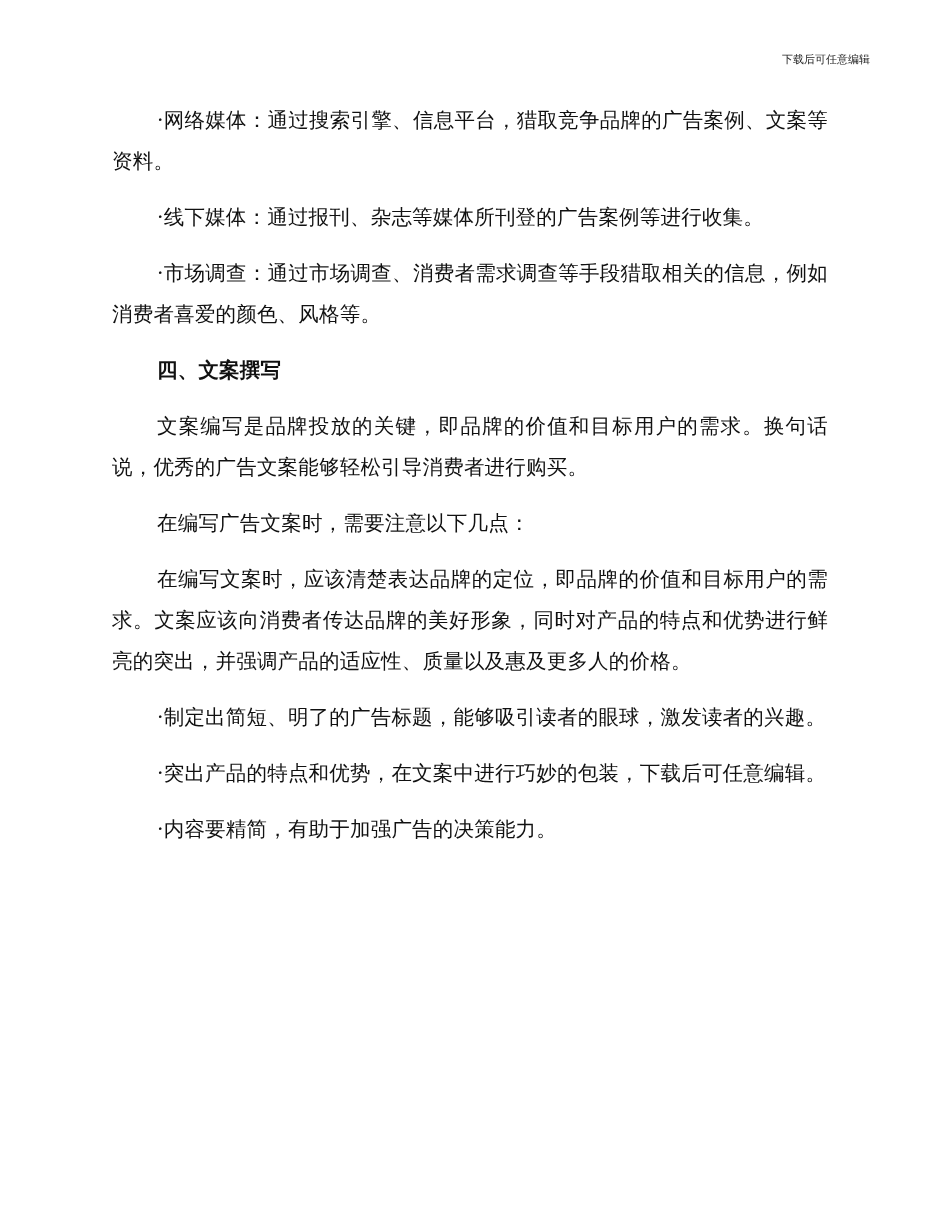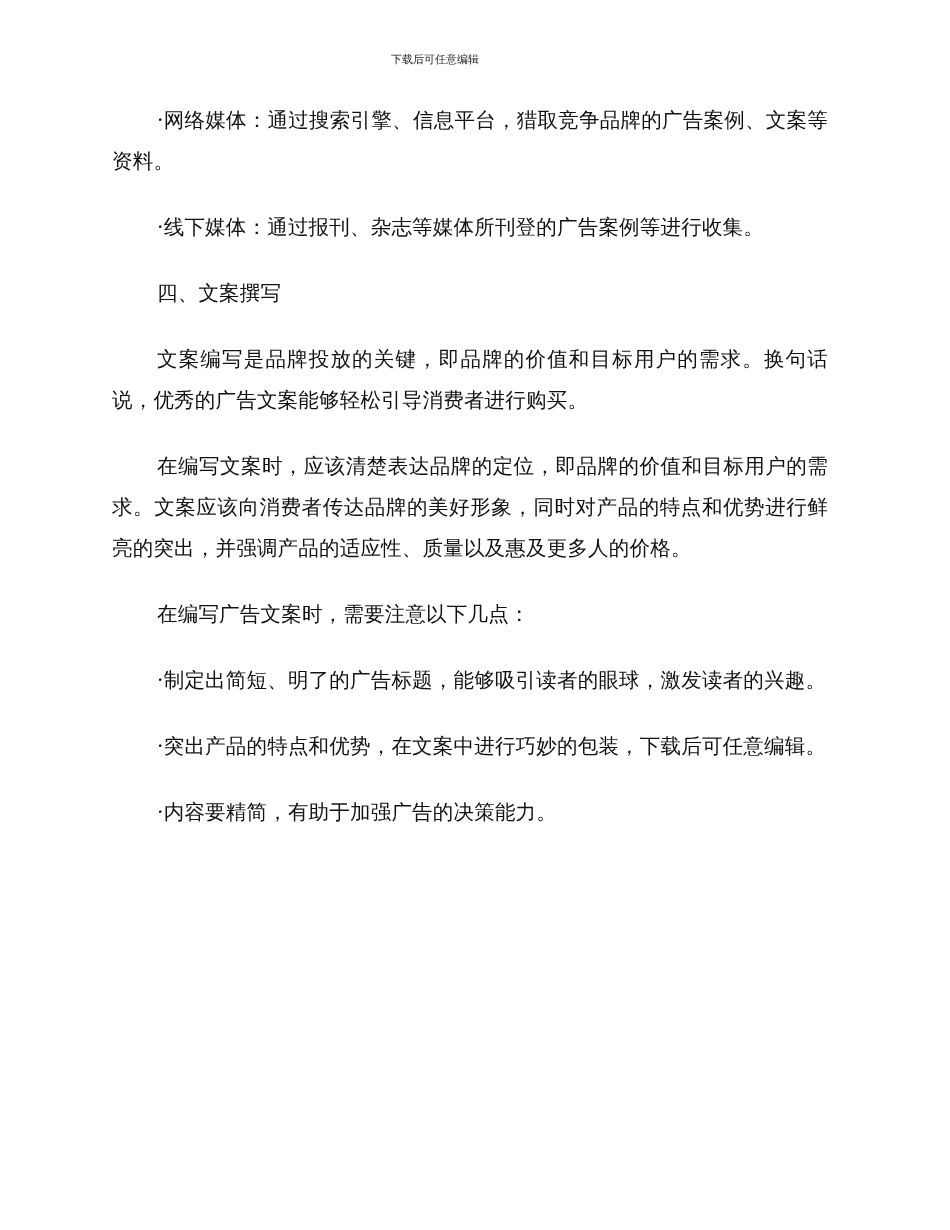--- a/index.html
+++ b/index.html
@@ -13,53 +13,54 @@
     position: relative;
     overflow: hidden;
     font-family: "DejaVu Serif", "Liberation Serif", serif;
     color: #111111;
   }
   .page-header {
     position: absolute;
     top: 53px;
     left: 0;
     width: 870px;
-    text-align: center;
+    text-align: right;
     font-size: 11px;
     color: #222222;
     line-height: 14px;
   }
   .content {
     position: absolute;
     left: 112px;
     top: 100px;
     width: 716px;
   }
   .para {
     margin: 0;
     font-size: 20.5px;
     line-height: 41px;
     text-indent: 45px;
     letter-spacing: 0.2px;
     text-align: justify;
     text-justify: inter-character;
   }
-  .para + .para { margin-top: 25px; }
+  .para + .para { margin-top: 15px; }
   .heading {
-    font-weight: normal;
+    font-weight: bold;
   }
 </style>
 </head>
 <body>
 
 <div class="page-header">下载后可任意编辑</div>
 
 <div class="content">
   <p class="para">·网络媒体：通过搜索引擎、信息平台，猎取竞争品牌的广告案例、文案等资料。</p>
   <p class="para">·线下媒体：通过报刊、杂志等媒体所刊登的广告案例等进行收集。</p>
+  <p class="para">·市场调查：通过市场调查、消费者需求调查等手段猎取相关的信息，例如消费者喜爱的颜色、风格等。</p>
   <p class="para heading">四、文案撰写</p>
   <p class="para">文案编写是品牌投放的关键，即品牌的价值和目标用户的需求。换句话说，优秀的广告文案能够轻松引导消费者进行购买。</p>
+  <p class="para">在编写广告文案时，需要注意以下几点：</p>
   <p class="para">在编写文案时，应该清楚表达品牌的定位，即品牌的价值和目标用户的需求。文案应该向消费者传达品牌的美好形象，同时对产品的特点和优势进行鲜亮的突出，并强调产品的适应性、质量以及惠及更多人的价格。</p>
-  <p class="para">在编写广告文案时，需要注意以下几点：</p>
   <p class="para">·制定出简短、明了的广告标题，能够吸引读者的眼球，激发读者的兴趣。</p>
   <p class="para">·突出产品的特点和优势，在文案中进行巧妙的包装，下载后可任意编辑。</p>
   <p class="para">·内容要精简，有助于加强广告的决策能力。</p>
 </div>
 
 </body></html>

